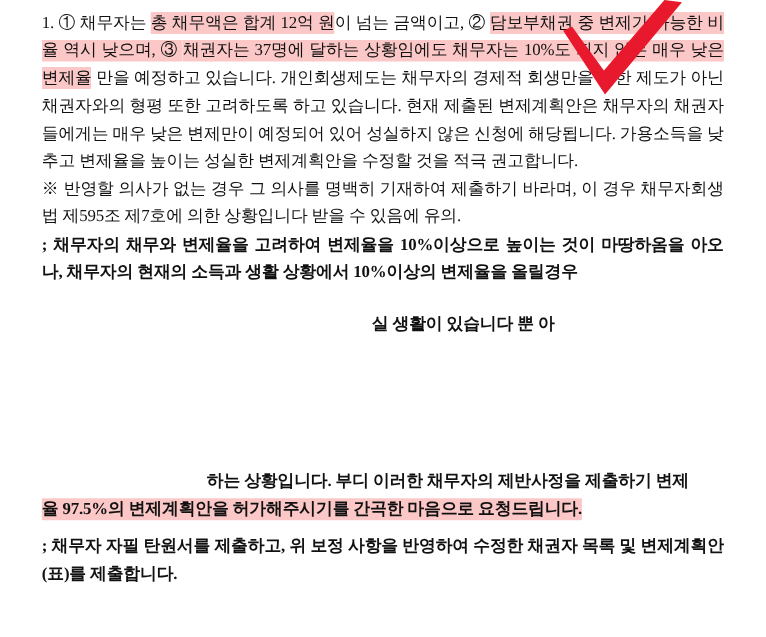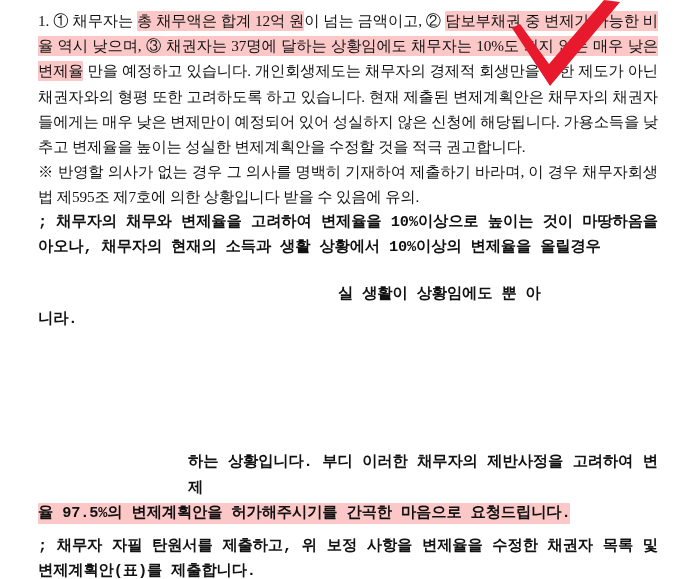--- a/index.html
+++ b/index.html
@@ -30,21 +30,20 @@
   p {
     margin: 0;
     font-size: 15.3px;
     line-height: 25.2px;
     letter-spacing: -0.15px;
     text-align: justify;
     word-break: break-all;
   }
   .bold {
     font-weight: bold;
-    font-family: Liberation Mono, monospace;
   }
   .hl {
     background: #fbc7c7;
     padding: 1px 0 2px 0;
     border-radius: 1px;
   }
   .gap-sm { height: 8px; }
   .gap-md { height: 22px; }
   .gap-lg { height: 64px; }
   .gap-xl { height: 54px; }
@@ -75,32 +74,31 @@
     <p>
         <span class="linebox"><span>1. ① 채무자는 </span><span class="hl">총 채무액은 합계 12억 원</span><span>이 넘는 금액이고, ② </span><span class="hl">담보부채권 중 변제가 가능한 비율 역시 낮으며, ③ </span><span class="hl">채권자는 37명에 달하는 상황임에도 채무자는 10%도 되지 않는 매우 낮은 변제율</span><span> 만을 예정하고 있습니다. 개인회생제도는 채무자의 경제적 회생만을 위한 제도가 아닌 채권자와의 형평 또한 고려하도록 하고 있습니다. 현재 제출된 변제계획안은 채무자의 채권자들에게는 매우 낮은 변제만이 예정되어 있어 성실하지 않은 신청에 해당됩니다. 가용소득을 낮추고 변제율을 높이는 성실한 변제계획안을 수정할 것을 적극 권고합니다.</span></span>
       </p>
 
     <p>※ 반영할 의사가 없는 경우 그 의사를 명백히 기재하여 제출하기 바라며, 이 경우 채무자회생법 제595조 제7호에 의한 상황입니다 받을 수 있음에 유의.</p>
 
     <p class="bold">; 채무자의 채무와 변제율을 고려하여 변제율을 10%이상으로 높이는 것이 마땅하옴을 아오나, 채무자의 현재의 소득과 생활 상황에서 10%이상의 변제율을 올릴경우</p>
 
     <div class="gap-md"></div>
 
-    <p class="bold right-ish">실 생활이 상황임에도 뿐 아</p>
-    <p class="bold">니라.</p>
+    <p class="bold right-ish">실 생활이 있습니다 뿐 아</p>
 
     <div class="gap-lg"></div>
     <div class="gap-xl"></div>
 
-    <p class="bold centered-ish">하는 상황입니다. 부디 이러한 채무자의 제반사정을 고려하여 변제</p>
+    <p class="bold centered-ish">하는 상황입니다. 부디 이러한 채무자의 제반사정을 제출하기 변제</p>
     <p class="bold"><span class="hl">율 97.5%의 변제계획안을 허가해주시기를 간곡한 마음으로 요청드립니다.</span></p>
 
     <div class="gap-sm"></div>
 
-    <p class="bold">; 채무자 자필 탄원서를 제출하고, 위 보정 사항을 변제율을 수정한 채권자 목록 및 변제계획안(표)를 제출합니다.</p>
+    <p class="bold">; 채무자 자필 탄원서를 제출하고, 위 보정 사항을 반영하여 수정한 채권자 목록 및 변제계획안(표)를 제출합니다.</p>
 
   </div>
 
   <svg class="checkmark" viewBox="0 0 120 96">
     <path d="M4 28 L42 86 L112 2 L96 0 L41 64 L12 24 Z" fill="#e8192c"></path>
   </svg>
 
 </div>
 
 </body></html>

